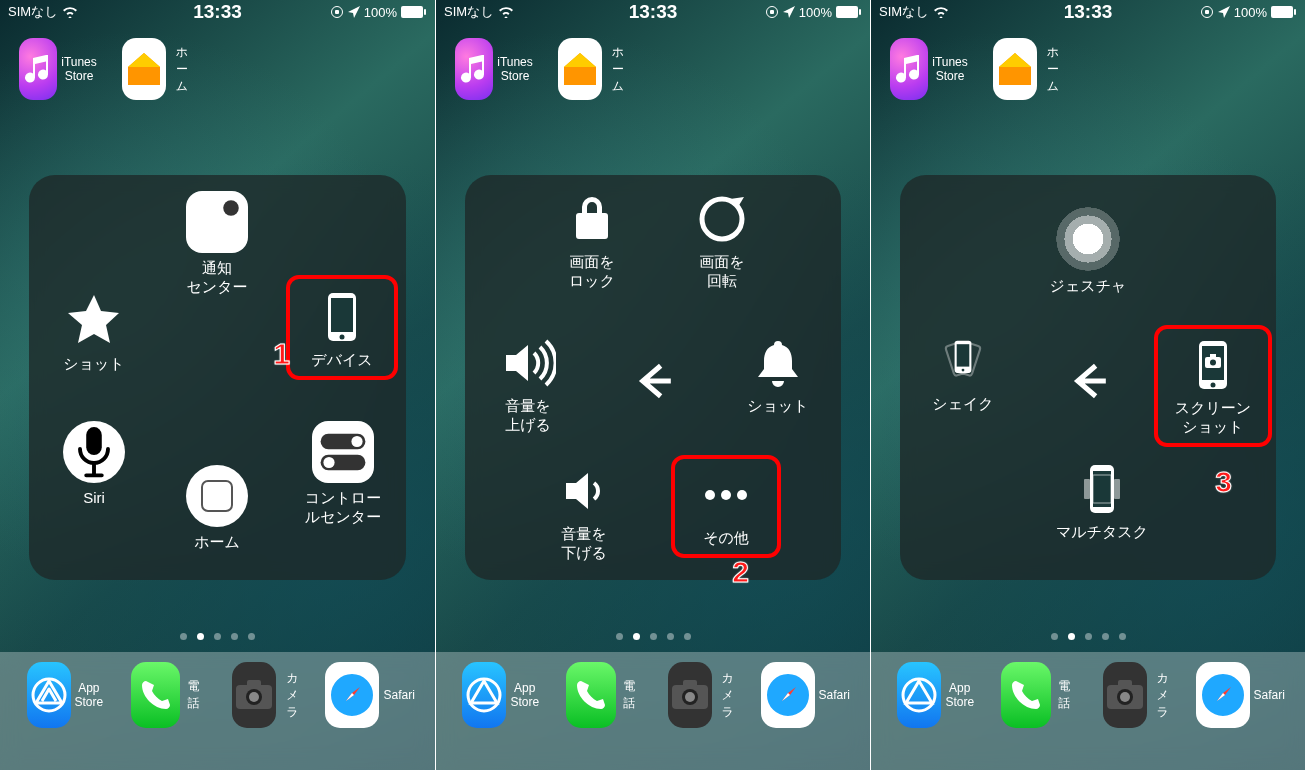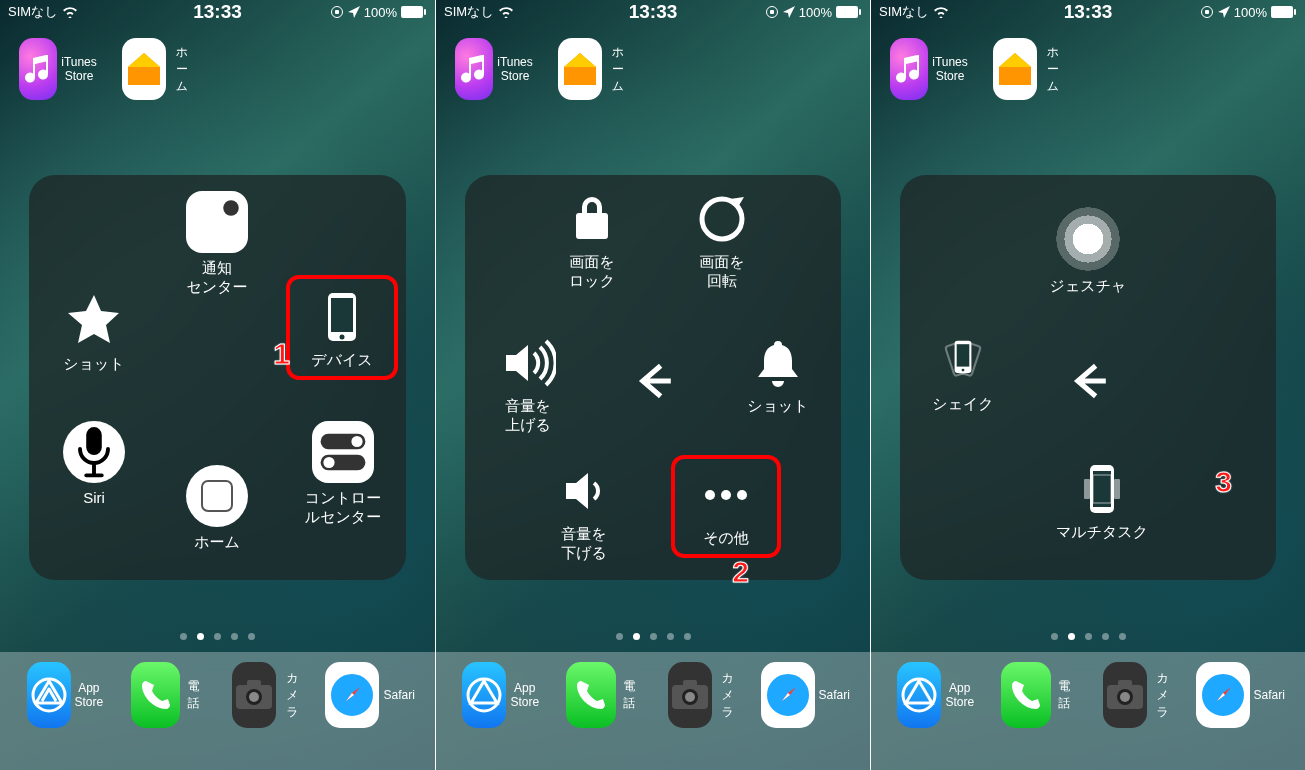--- a/index.html
+++ b/index.html
@@ -501,20 +501,31 @@
     </div>
     <div class="item" style="left:133px; top:32px;">
       <div class="gesture-circle"></div>
       <span>ジェスチャ</span>
     </div>
     <div class="item" style="left:133px; top:178px; width:110px;">
       <svg class="back-arrow" viewBox="0 0 44 44">
           <path fill="none" stroke="#fff" stroke-width="4" d="M28 10l-14 12 14 12M14 22h22"></path>
         </svg>
     </div>
+    <div class="item highlight" style="right:4px; top:150px; padding:8px 2px 6px 2px; width:118px;">
+      <svg viewBox="0 0 56 56">
+          <rect x="14" y="4" width="28" height="48" rx="5" fill="#fff"></rect>
+          <rect x="17" y="9" width="22" height="34" fill="#1a3838"></rect>
+          <circle cx="28" cy="48" r="2.5" fill="#1a3838"></circle>
+          <rect x="20" y="20" width="16" height="11" rx="2" fill="#fff"></rect>
+          <circle cx="28" cy="25.5" r="3" fill="#1a3838"></circle>
+          <rect x="25" y="17" width="6" height="4" fill="#fff"></rect>
+        </svg>
+      <span>スクリーン<br>ショット</span>
+    </div>
     <div class="step-num" style="right:44px; top:290px;">3</div>
     <div class="item" style="left:147px; top:286px;">
       <svg viewBox="0 0 56 56">
           <rect x="16" y="4" width="24" height="48" rx="5" fill="#fff"></rect>
           <rect x="19" y="10" width="18" height="36" fill="#1a3838"></rect>
           <rect x="19" y="14" width="18" height="28" fill="none" stroke="#fff" stroke-width="1" opacity="0.6"></rect>
           <rect x="10" y="18" width="6" height="20" rx="1" fill="#fff" opacity="0.5"></rect>
           <rect x="40" y="18" width="6" height="20" rx="1" fill="#fff" opacity="0.5"></rect>
         </svg>
       <span>マルチタスク</span>

